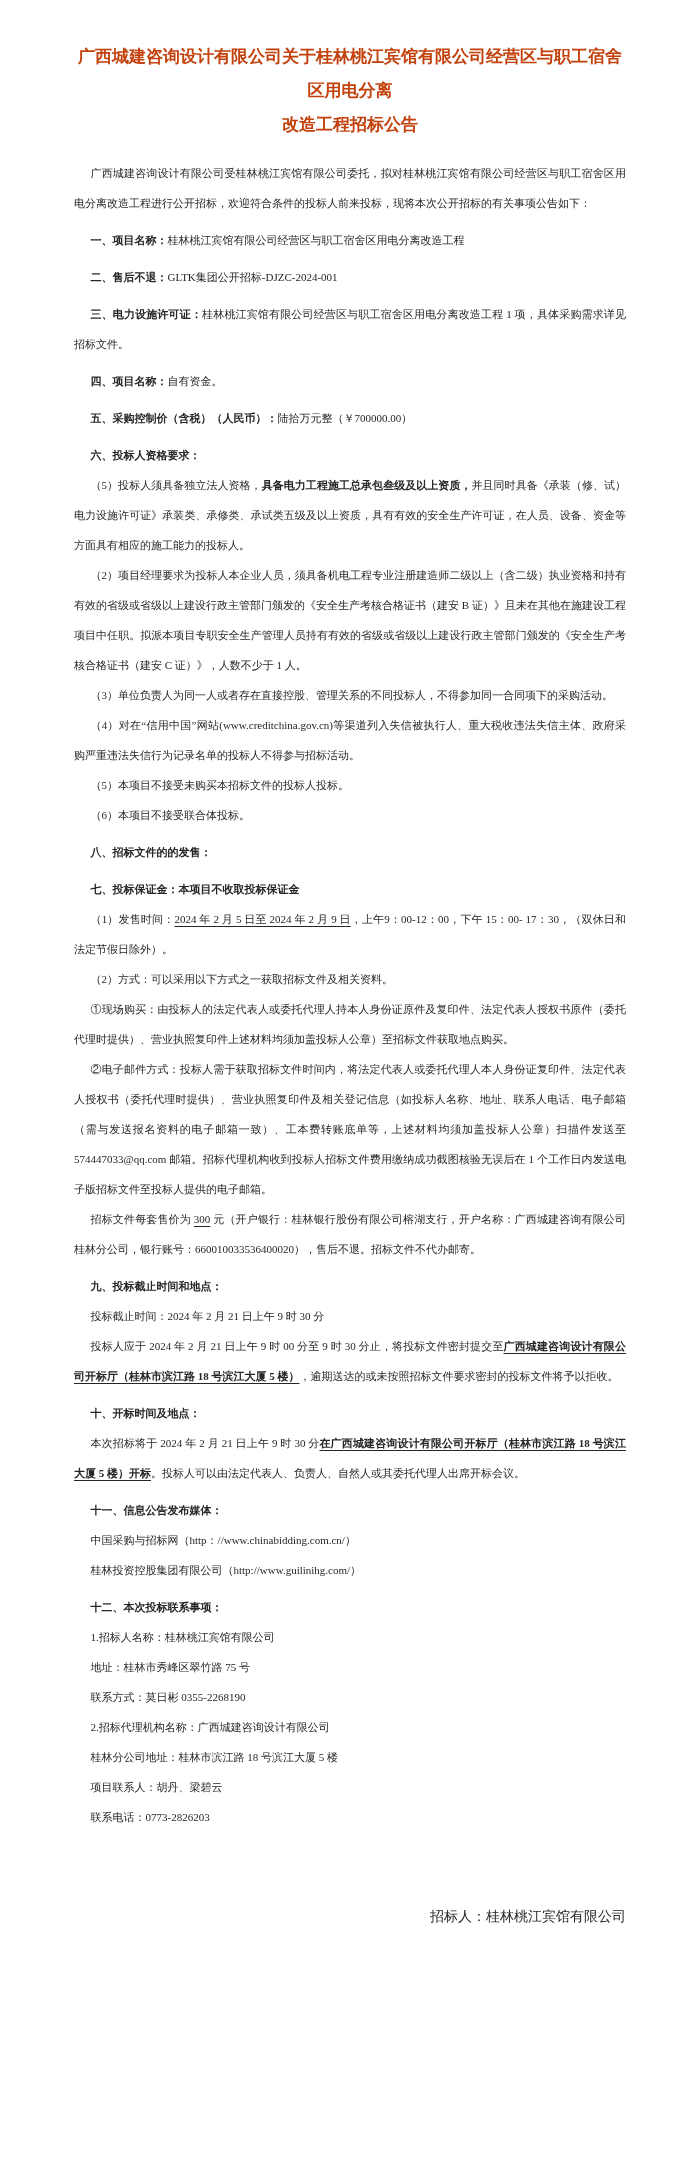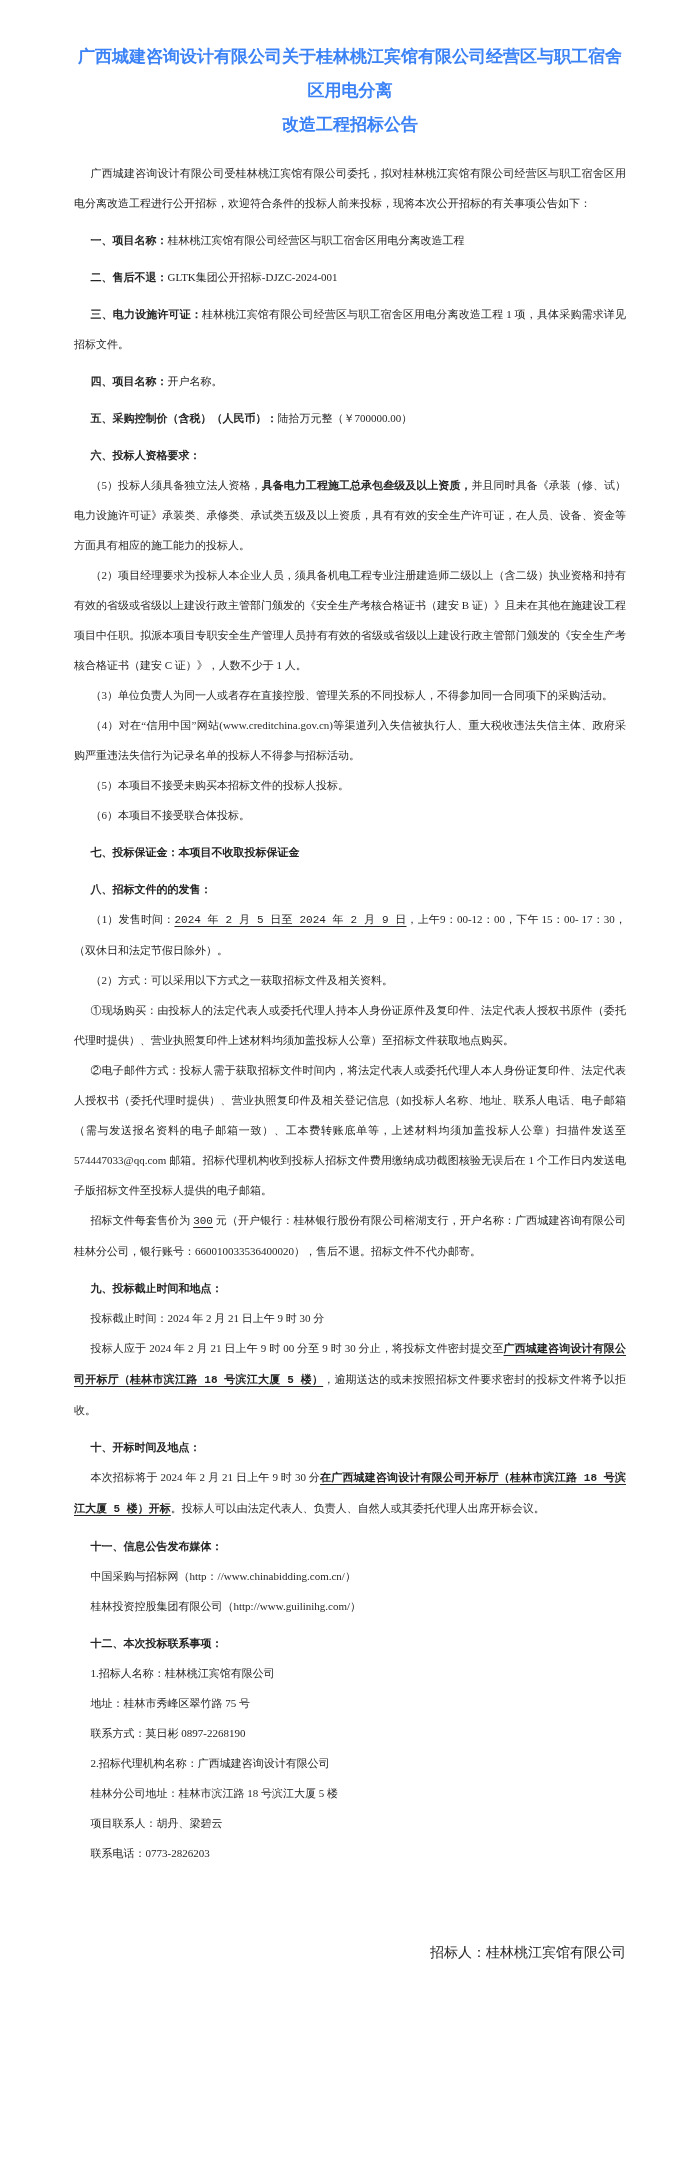--- a/index.html
+++ b/index.html
@@ -2,70 +2,70 @@
 <html><head>
 <meta charset="utf-8">
 <style>
   html,body{margin:0;padding:0;background:#ffffff;}
   .page{
     width:700px;height:2164px;box-sizing:border-box;
     padding:40px 74px 0 74px;background:#ffffff;color:#262626;
     font-family:"Liberation Serif","DejaVu Serif",serif;
     overflow:hidden;
   }
-  .title{font-weight:bold;font-size:17px;line-height:34px;text-align:center;margin-bottom:16px;color:#3b82f6;}
+  .title{font-weight:bold;font-size:17px;line-height:34px;text-align:center;margin-bottom:16px;color:#c2410c;}
   .doc-body{}
   .para{font-size:11px;line-height:30px;text-align:justify;text-indent:1.5em;margin:0;}
   .para.h{margin-top:7px;}
   .b{font-weight:bold;}
-  .u{text-decoration:underline;text-underline-offset:3px;font-family:Liberation Mono, monospace;}
+  .u{text-decoration:underline;text-underline-offset:3px;}
   .footer{margin-top:66px;text-align:right;font-size:14px;line-height:37px;}
   .sig-line{white-space:nowrap;}
 </style>
 </head>
 <body style="color: rgb(38, 38, 38); background: rgb(255, 255, 255);">
 
 <div class="page">
   <div class="title" id="doc-title">
       <div>广西城建咨询设计有限公司关于桂林桃江宾馆有限公司经营区与职工宿舍区用电分离</div>
       <div>改造工程招标公告</div>
     </div>
   <div class="doc-body" id="doc-body">
       <div class="para"><span>广西城建咨询设计有限公司受桂林桃江宾馆有限公司委托，拟对桂林桃江宾馆有限公司经营区与职工宿舍区用电分离改造工程进行公开招标，欢迎符合条件的投标人前来投标，现将本次公开招标的有关事项公告如下：</span></div>
       <div class="para h"><span class="b">一、项目名称：</span><span>桂林桃江宾馆有限公司经营区与职工宿舍区用电分离改造工程</span></div>
       <div class="para h"><span class="b">二、售后不退：</span><span>GLTK集团公开招标-DJZC-2024-001</span></div>
       <div class="para h"><span class="b">三、电力设施许可证：</span><span>桂林桃江宾馆有限公司经营区与职工宿舍区用电分离改造工程 1 项，具体采购需求详见招标文件。</span></div>
-      <div class="para h"><span class="b">四、项目名称：</span><span>开户名称。</span></div>
+      <div class="para h"><span class="b">四、项目名称：</span><span>自有资金。</span></div>
       <div class="para h"><span class="b">五、采购控制价（含税）（人民币）：</span><span>陆拾万元整（￥700000.00）</span></div>
       <div class="para h"><span class="b">六、投标人资格要求：</span></div>
       <div class="para"><span>（5）投标人须具备独立法人资格，</span><span class="b">具备电力工程施工总承包叁级及以上资质，</span><span>并且同时具备《承装（修、试）电力设施许可证》承装类、承修类、承试类五级及以上资质，具有有效的安全生产许可证，在人员、设备、资金等方面具有相应的施工能力的投标人。</span></div>
       <div class="para"><span>（2）项目经理要求为投标人本企业人员，须具备机电工程专业注册建造师二级以上（含二级）执业资格和持有有效的省级或省级以上建设行政主管部门颁发的《安全生产考核合格证书（建安 B 证）》且未在其他在施建设工程项目中任职。拟派本项目专职安全生产管理人员持有有效的省级或省级以上建设行政主管部门颁发的《安全生产考核合格证书（建安 C 证）》，人数不少于 1 人。</span></div>
       <div class="para"><span>（3）单位负责人为同一人或者存在直接控股、管理关系的不同投标人，不得参加同一合同项下的采购活动。</span></div>
       <div class="para"><span>（4）对在“信用中国”网站(www.creditchina.gov.cn)等渠道列入失信被执行人、重大税收违法失信主体、政府采购严重违法失信行为记录名单的投标人不得参与招标活动。</span></div>
       <div class="para"><span>（5）本项目不接受未购买本招标文件的投标人投标。</span></div>
       <div class="para"><span>（6）本项目不接受联合体投标。</span></div>
+      <div class="para h"><span class="b">八、招标文件的的发售：</span></div>
       <div class="para h"><span class="b">七、投标保证金：本项目不收取投标保证金</span></div>
-      <div class="para h"><span class="b">八、招标文件的的发售：</span></div>
       <div class="para"><span>（1）发售时间：</span><span class="u">2024 年 2 月 5 日至 2024 年 2 月 9 日</span><span>，上午9：00-12：00，下午 15：00- 17：30，（双休日和法定节假日除外）。</span></div>
       <div class="para"><span>（2）方式：可以采用以下方式之一获取招标文件及相关资料。</span></div>
       <div class="para"><span>①现场购买：由投标人的法定代表人或委托代理人持本人身份证原件及复印件、法定代表人授权书原件（委托代理时提供）、营业执照复印件上述材料均须加盖投标人公章）至招标文件获取地点购买。</span></div>
       <div class="para"><span>②电子邮件方式：投标人需于获取招标文件时间内，将法定代表人或委托代理人本人身份证复印件、法定代表人授权书（委托代理时提供）、营业执照复印件及相关登记信息（如投标人名称、地址、联系人电话、电子邮箱（需与发送报名资料的电子邮箱一致）、工本费转账底单等，上述材料均须加盖投标人公章）扫描件发送至 574447033@qq.com 邮箱。招标代理机构收到投标人招标文件费用缴纳成功截图核验无误后在 1 个工作日内发送电子版招标文件至投标人提供的电子邮箱。</span></div>
       <div class="para"><span>招标文件每套售价为 </span><span class="u">300</span><span> 元（开户银行：桂林银行股份有限公司榕湖支行，开户名称：广西城建咨询有限公司桂林分公司，银行账号：660010033536400020），售后不退。招标文件不代办邮寄。</span></div>
       <div class="para h"><span class="b">九、投标截止时间和地点：</span></div>
       <div class="para"><span>投标截止时间：2024 年 2 月 21 日上午 9 时 30 分</span></div>
       <div class="para"><span>投标人应于 2024 年 2 月 21 日上午 9 时 00 分至 9 时 30 分止，将投标文件密封提交至</span><span class="b u">广西城建咨询设计有限公司开标厅（桂林市滨江路 18 号滨江大厦 5 楼）</span><span>，逾期送达的或未按照招标文件要求密封的投标文件将予以拒收。</span></div>
       <div class="para h"><span class="b">十、开标时间及地点：</span></div>
       <div class="para"><span>本次招标将于 2024 年 2 月 21 日上午 9 时 30 分</span><span class="b u">在广西城建咨询设计有限公司开标厅（桂林市滨江路 18 号滨江大厦 5 楼）开标</span><span>。投标人可以由法定代表人、负责人、自然人或其委托代理人出席开标会议。</span></div>
       <div class="para h"><span class="b">十一、信息公告发布媒体：</span></div>
       <div class="para"><span>中国采购与招标网（http：//www.chinabidding.com.cn/）</span></div>
       <div class="para"><span>桂林投资控股集团有限公司（http://www.guilinihg.com/）</span></div>
       <div class="para h"><span class="b">十二、本次投标联系事项：</span></div>
       <div class="para"><span>1.招标人名称：桂林桃江宾馆有限公司</span></div>
       <div class="para"><span>地址：桂林市秀峰区翠竹路 75 号</span></div>
-      <div class="para"><span>联系方式：莫日彬 0897-2268190</span></div>
+      <div class="para"><span>联系方式：莫日彬 0355-2268190</span></div>
       <div class="para"><span>2.招标代理机构名称：广西城建咨询设计有限公司</span></div>
       <div class="para"><span>桂林分公司地址：桂林市滨江路 18 号滨江大厦 5 楼</span></div>
       <div class="para"><span>项目联系人：胡丹、梁碧云</span></div>
       <div class="para"><span>联系电话：0773-2826203</span></div>
     </div>
   <div class="footer" id="doc-footer">
       <div class="sig-line">招标人：桂林桃江宾馆有限公司</div>
     </div>
 </div>
 

